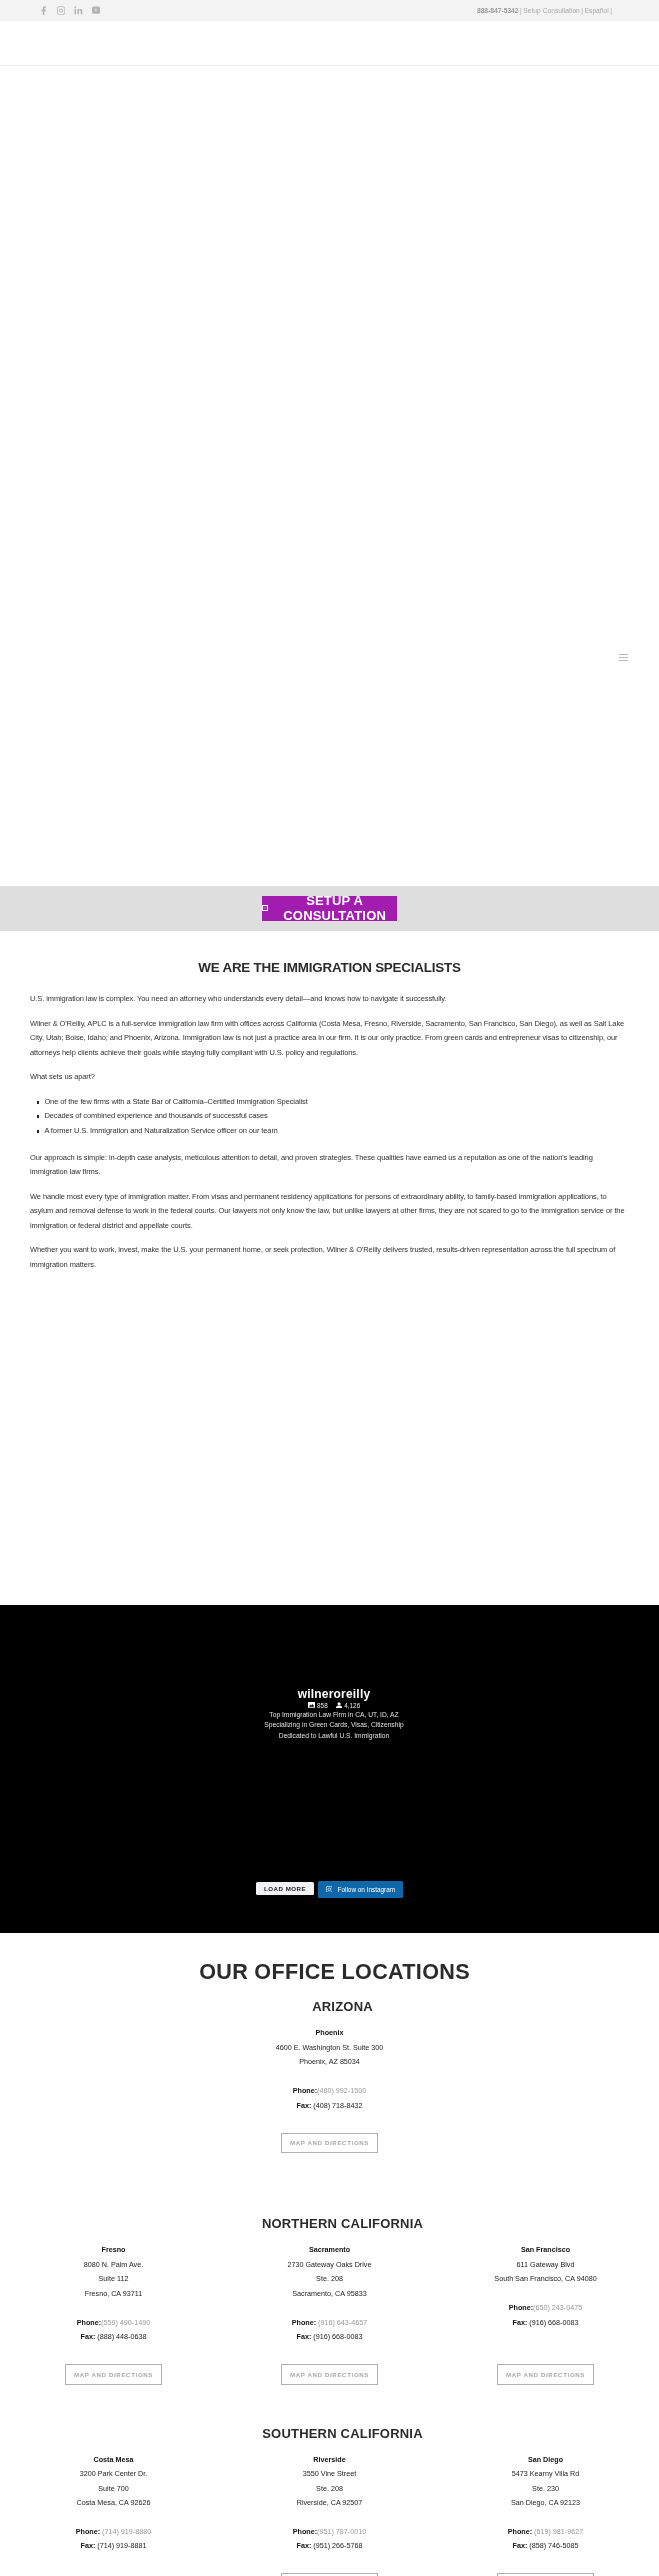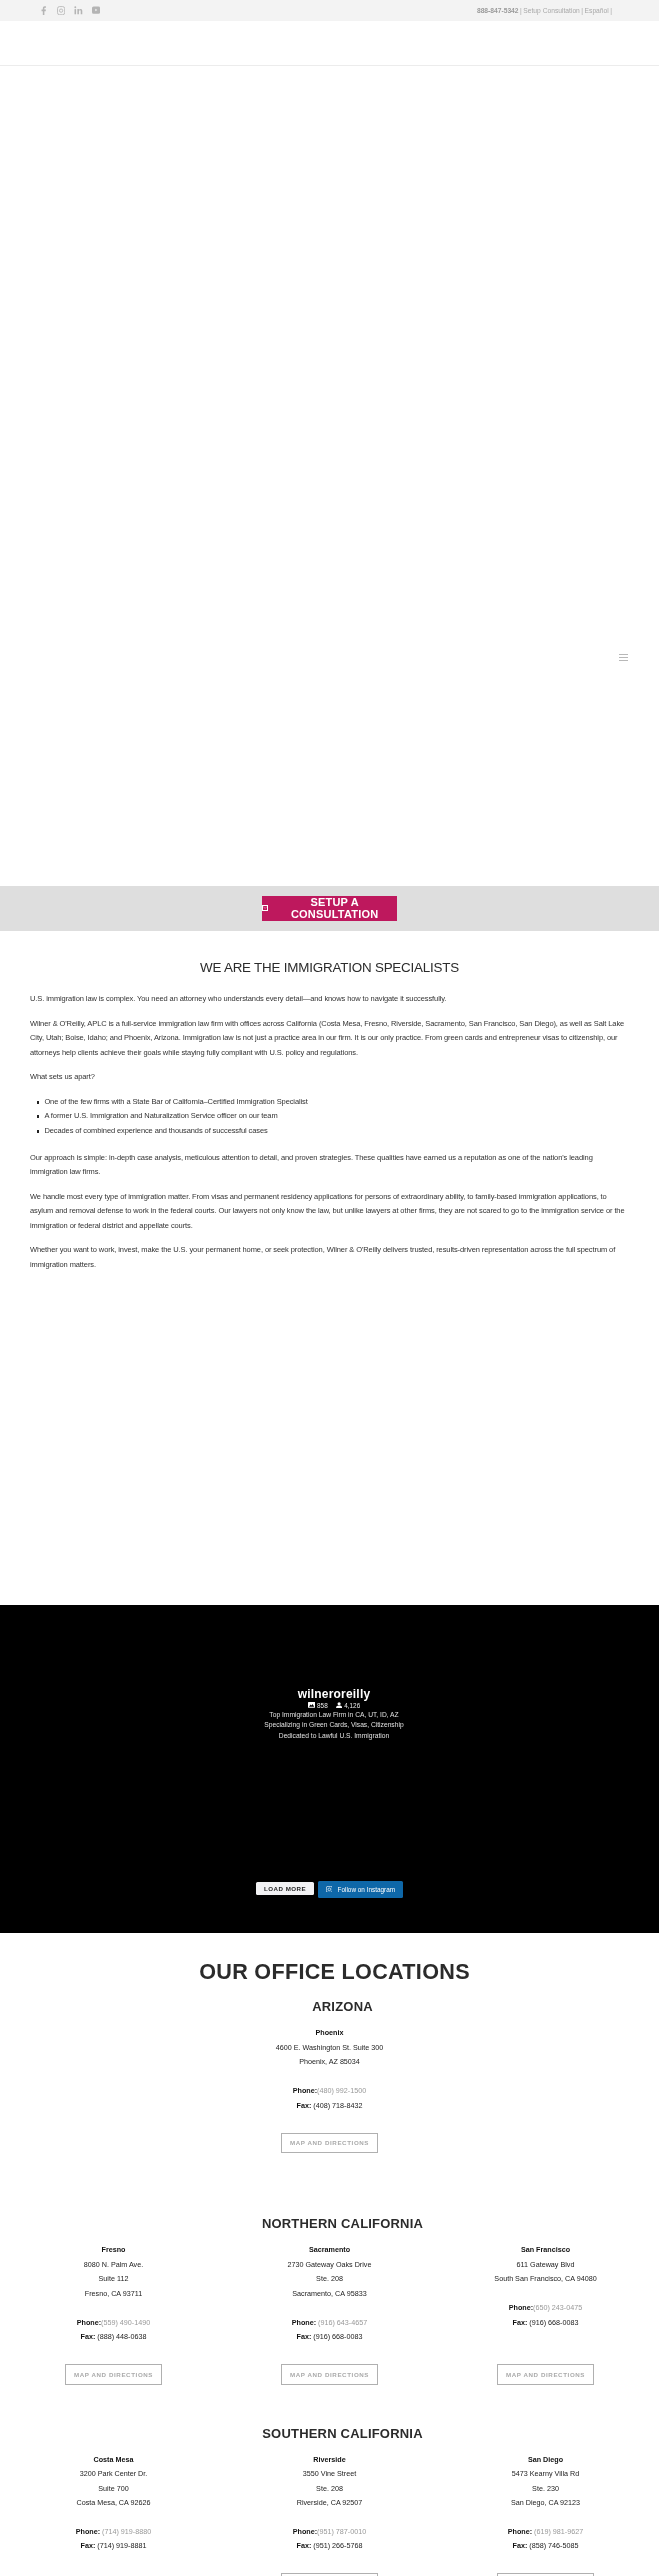--- a/index.html
+++ b/index.html
@@ -18,26 +18,26 @@
     
     .header-space { height: 45px; border-bottom: 1px solid #ececec; }
 
     
     .hero { height: 820px; position: relative; background: #fff; }
     .hamburger { position: absolute; left: 619px; top: 588px; width: 9.3px; height: 7.7px; display: flex; flex-direction: column; justify-content: space-between; cursor: pointer; }
     .hamburger span { display: block; height: 1.5px; background: #b8b8b8; }
 
     
     .consult-band { height: 45px; background: #dedede; display: flex; align-items: center; justify-content: center; }
-    .consult-btn { background: #be185d; color: #fff; width: 135px; height: 25px; display: flex; align-items: center; justify-content: center; gap: 4.1px; font-size: 11px; font-weight: bold; letter-spacing: 0.2px; text-transform: uppercase; cursor: pointer; border: none; }
+    .consult-btn { background: #a21caf; color: #fff; width: 135px; height: 25px; display: flex; align-items: center; justify-content: center; gap: 4.1px; font-size: 13px; font-weight: bold; letter-spacing: 0.2px; text-transform: uppercase; cursor: pointer; border: none; }
     .consult-btn .ico { width: 6.2px; height: 6.2px; border: 0.5px solid #fff; display: inline-flex; align-items: center; justify-content: center; }
 
     
     .specialists { padding: 29px 30px 0 30px; height: 674px; }
-    .specialists h2 { text-align: center; font-size: 13.4px; font-weight: normal; color: #2b2b2b; letter-spacing: -0.2px; margin-bottom: 17.5px; }
+    .specialists h2 { text-align: center; font-size: 13.4px; font-weight: bold; color: #2b2b2b; letter-spacing: -0.2px; margin-bottom: 17.5px; }
     .specialists p { font-size: 7.5px; line-height: 14.4px; color: #333; margin-bottom: 10.3px; letter-spacing: -0.1px; }
     .specialists ul { list-style: none; margin: 0 0 12.4px 7.2px; }
     .specialists li { font-size: 7.5px; line-height: 14.4px; color: #333; position: relative; padding-left: 7.2px; letter-spacing: -0.1px; }
     .specialists li::before { content: ""; position: absolute; left: 0; top: 5.7px; width: 2.1px; height: 3.1px; background: #222; }
 
     
     .insta { background: #000; height: 328px; position: relative; color: #fff; }
     .insta .profile { position: absolute; top: 82px; left: 9px; right: 0; text-align: center; }
     .insta .handle { font-size: 12px; font-weight: bold; letter-spacing: 0.2px; }
     .insta .stats { font-size: 6.4px; margin-top: 1px; display: flex; justify-content: center; gap: 8.2px; color: #e8e8e8; }
@@ -124,22 +124,22 @@
   </button>
 </div>
 
 <section class="specialists">
   <h2>WE ARE THE IMMIGRATION SPECIALISTS</h2>
   <p>U.S. immigration law is complex. You need an attorney who understands every detail—and knows how to navigate it successfully.</p>
   <p>Wilner &amp; O'Reilly, APLC  is a full-service immigration law firm with offices across California (Costa Mesa, Fresno, Riverside, Sacramento, San Francisco, San Diego), as well as Salt Lake City, Utah; Boise, Idaho; and Phoenix, Arizona. Immigration law is not just a practice area in our firm.  It is our only practice.  From green cards and entrepreneur visas to citizenship, our attorneys help clients achieve their goals while staying fully compliant with U.S. policy and regulations.</p>
   <p>What sets us apart?</p>
   <ul>
     <li>One of the few firms with a State Bar of California–Certified Immigration Specialist</li>
+    <li>Decades of combined experience and thousands of successful cases</li>
     <li>A former U.S. Immigration and Naturalization Service officer on our team</li>
-    <li>Decades of combined experience and thousands of successful cases</li>
   </ul>
   <p>Our approach is simple: in-depth case analysis, meticulous attention to detail, and proven strategies. These qualities have earned us a reputation as one of the nation's leading immigration law firms.</p>
   <p>We handle most every type of immigration matter.  From visas and permanent residency applications for persons of extraordinary ability, to family-based immigration applications, to asylum and removal defense to work in the federal courts. Our lawyers not only know the law, but unlike lawyers at other firms, they are not scared to go to the immigration service or the immigration or federal district and appellate courts.</p>
   <p>Whether you want to work, invest, make the U.S. your permanent home, or seek protection, Wilner &amp; O'Reilly delivers trusted, results-driven representation across the full spectrum of immigration matters.</p>
 </section>
 
 <section class="insta">
   <div class="profile">
     <div class="handle">wilneroreilly</div>
     <div class="stats">

